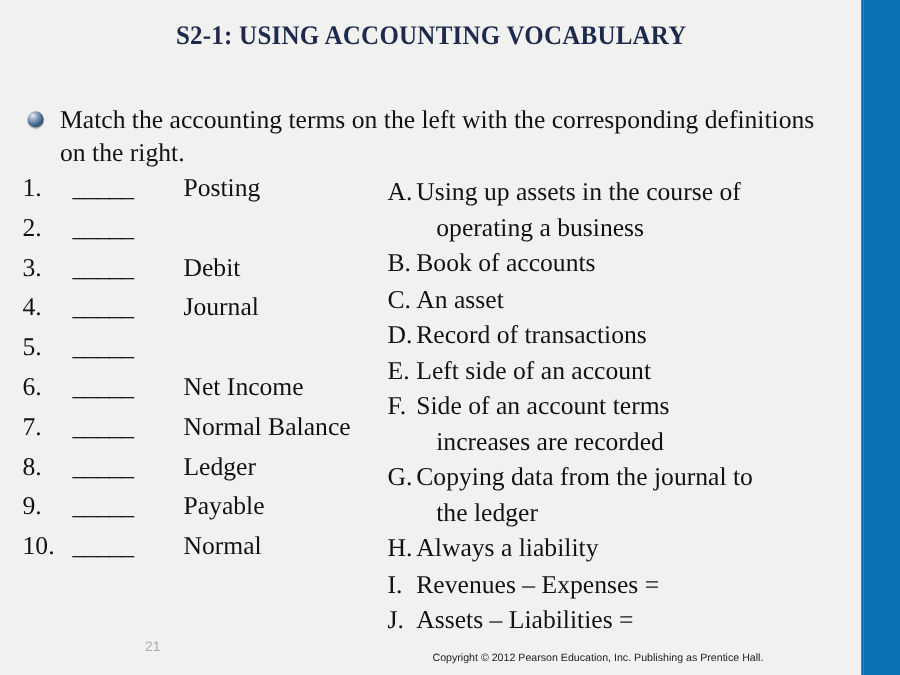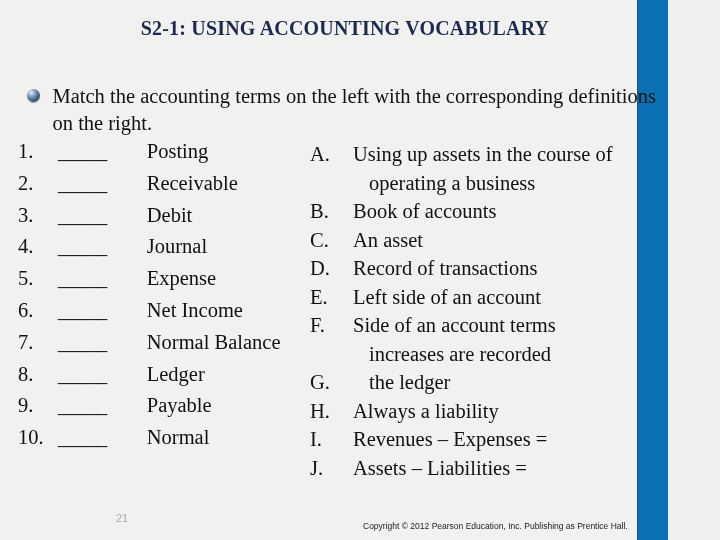--- a/index.html
+++ b/index.html
@@ -9,21 +9,21 @@
   body {
     width: 720px;
     height: 540px;
     overflow: hidden;
     background: #f0f0ee;
     font-family: "Liberation Serif", "DejaVu Serif", serif;
     -webkit-font-smoothing: none;
   }
   .slide {
     position: relative;
-    width: 668px;
+    width: 720px;
     height: 540px;
     background: #f1f1ef;
     overflow: hidden;
   }
   
   .accent-bar {
     position: absolute;
     top: 0;
     right: 0;
     width: 29px;
@@ -55,21 +55,20 @@
     white-space: nowrap;
   }
   
   .intro-row {
     position: absolute;
     left: 22px;
     top: 83px;
     width: 650px;
     display: flex;
     align-items: flex-start;
-    justify-content: center;
   }
   .bullet-sphere {
     flex: 0 0 auto;
     width: 13px;
     height: 13px;
     margin-top: 6px;
     margin-right: 13px;
     border-radius: 50%;
     background:
       radial-gradient(circle at 33% 28%, #e7eef6 0%, #9fb4c9 22%, #4a6c8e 55%, #2c4a6b 78%, #1d3450 100%);
@@ -133,21 +132,20 @@
   }
   .def-letter {
     flex: 0 0 auto;
     width: 23px;
     text-align: left;
   }
   .def-text {
     flex: 1 1 auto;
     padding-left: 0px;
     text-indent: 0;
-    margin-left: 20px;
   }
   .def-text .wrap-indent {
     display: block;
     padding-left: 16px;
   }
   
   .page-number {
     position: absolute;
     left: 76px;
     top: 512px;
@@ -157,21 +155,20 @@
     margin-left: 40px;
   }
   .copyright {
     position: absolute;
     left: 346px;
     top: 521px;
     font-family: "Liberation Sans", "DejaVu Sans", sans-serif;
     font-size: 8.5px;
     color: #222222;
     white-space: nowrap;
-    margin-left: 17px;
   }
 </style>
 </head>
 <body>
 
 <div class="slide">
 
   <div class="accent-bar-edge"></div>
   <div class="accent-bar"></div>
 
@@ -186,36 +183,34 @@
 
     <div class="col-left">
         <div class="term-row">
           <span class="term-num">1.</span>
           <span class="term-blank">_____</span>
           <span class="term-label">Posting</span>
         </div>
         <div class="term-row">
           <span class="term-num">2.</span>
           <span class="term-blank">_____</span>
-          <span class="term-label"> Receivable</span>
         </div>
         <div class="term-row">
           <span class="term-num">3.</span>
           <span class="term-blank">_____</span>
           <span class="term-label"> Debit</span>
         </div>
         <div class="term-row">
           <span class="term-num">4.</span>
           <span class="term-blank">_____</span>
           <span class="term-label"> Journal</span>
         </div>
         <div class="term-row">
           <span class="term-num">5.</span>
           <span class="term-blank">_____</span>
-          <span class="term-label"> Expense</span>
         </div>
         <div class="term-row">
           <span class="term-num">6.</span>
           <span class="term-blank">_____</span>
           <span class="term-label"> Net Income</span>
         </div>
         <div class="term-row">
           <span class="term-num">7.</span>
           <span class="term-blank">_____</span>
           <span class="term-label"> Normal Balance</span>
@@ -257,21 +252,21 @@
         <div class="def-row">
           <span class="def-letter">E.</span>
           <span class="def-text"><span>Left side of an account</span></span>
         </div>
         <div class="def-row">
           <span class="def-letter">F.</span>
           <span class="def-text"><span>Side of an account terms</span><span class="wrap-indent">increases are recorded</span></span>
         </div>
         <div class="def-row">
           <span class="def-letter">G.</span>
-          <span class="def-text"><span class="wrap-indent">the ledger</span></span>
+          <span class="def-text"><span>Copying data from the journal to</span><span class="wrap-indent">the ledger</span></span>
         </div>
         <div class="def-row">
           <span class="def-letter">H.</span>
           <span class="def-text"><span>Always a liability</span></span>
         </div>
         <div class="def-row">
           <span class="def-letter">I.</span>
           <span class="def-text"><span>Revenues – Expenses =</span></span>
         </div>
         <div class="def-row">

